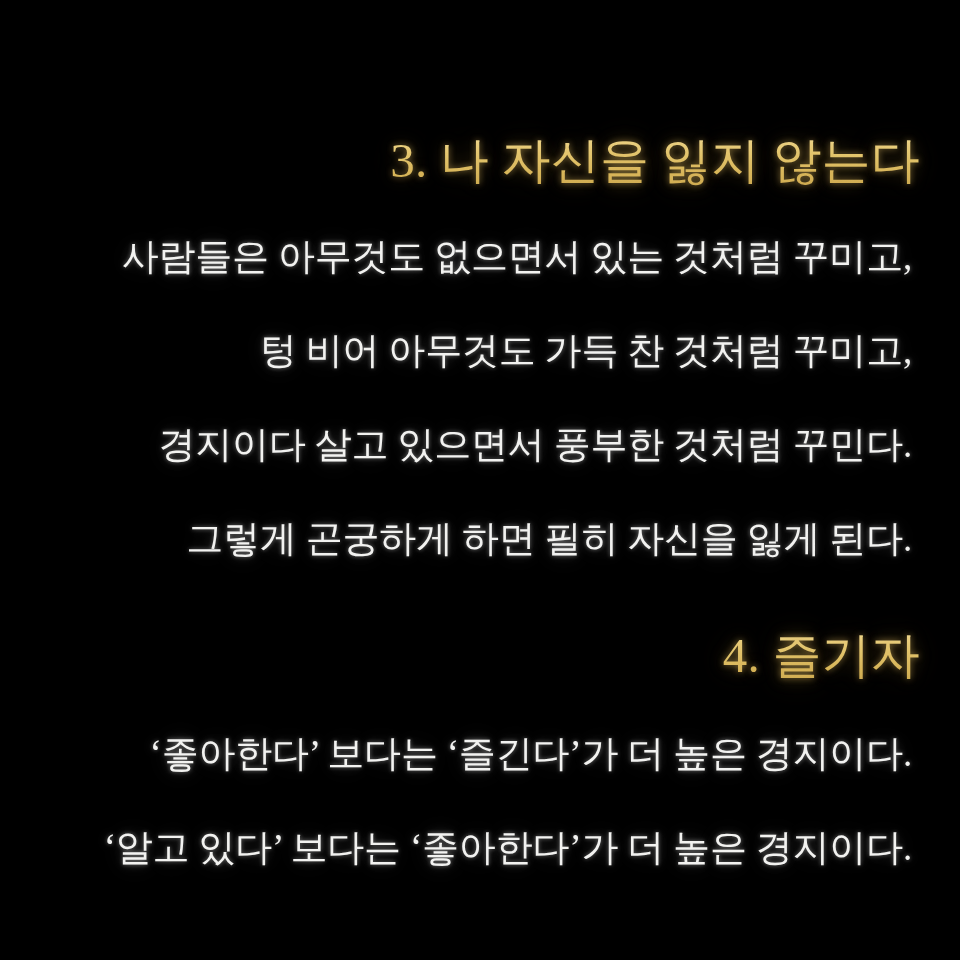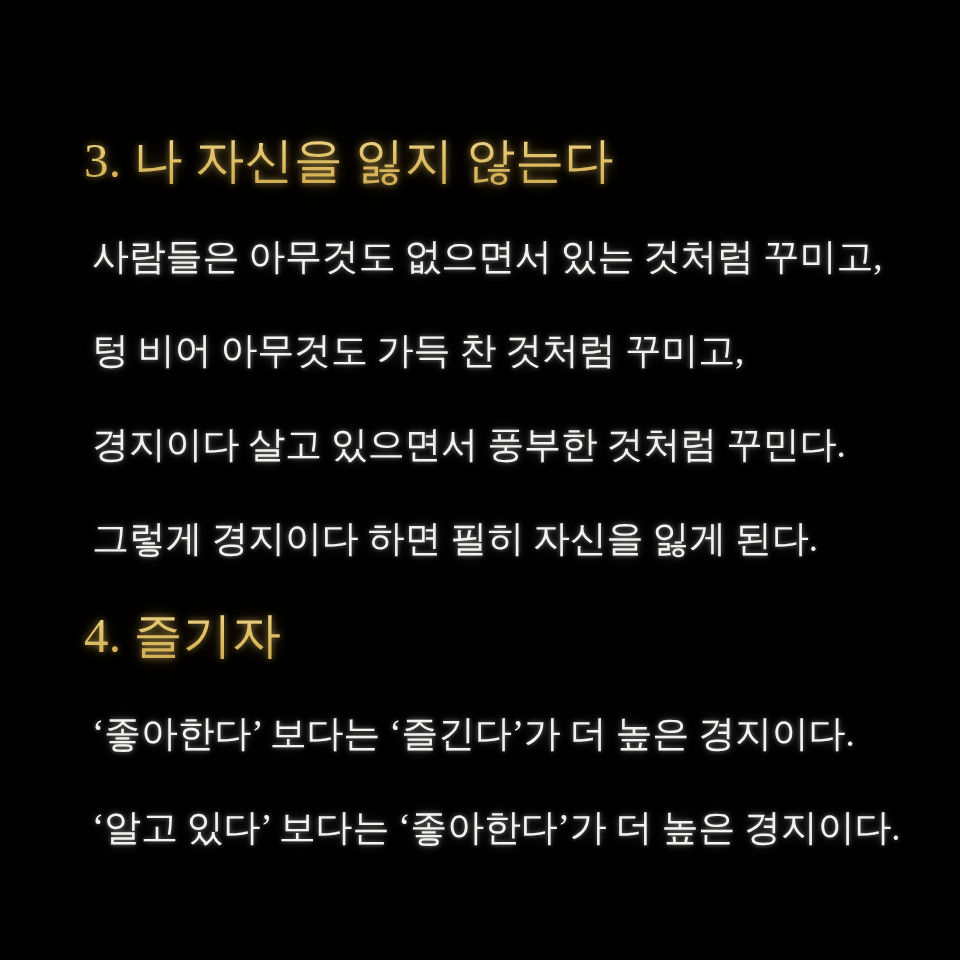--- a/index.html
+++ b/index.html
@@ -9,32 +9,33 @@
     background: #000000;
   }
 
   #card {
     position: relative;
     width: 960px;
     height: 960px;
     background: #000000;
     overflow: hidden;
     font-family: "Liberation Serif", "DejaVu Serif", serif;
+    text-align: right;
     -webkit-font-smoothing: antialiased;
   }
 
   
   .section {
     position: absolute;
     left: 84px;
     right: 40px;
   }
 
   #section-3 { top: 132px; }
-  #section-4 { top: 607px; }
+  #section-4 { top: 627px; }
 
   
   .heading {
     margin: 0;
     font-family: "Liberation Serif", "DejaVu Serif", serif;
     font-size: 49px;
     font-weight: 400;
     line-height: 1.18;
     letter-spacing: 0.2px;
     color: #edd486;
@@ -93,21 +94,21 @@
   <section class="section" id="section-3">
 
     <span class="heading-wrap">
       <h2 class="heading">3. 나 자신을 잃지 않는다</h2>
     </span>
 
     <div class="body-block">
       <p class="body-line">사람들은 아무것도 없으면서 있는 것처럼 꾸미고,</p>
       <p class="body-line">텅 비어 아무것도 가득 찬 것처럼 꾸미고,</p>
       <p class="body-line">경지이다 살고 있으면서 풍부한 것처럼 꾸민다.</p>
-      <p class="body-line">그렇게 경지이다 하면 필히 자신을 잃게 된다.</p>
+      <p class="body-line">그렇게 곤궁하게 하면 필히 자신을 잃게 된다.</p>
     </div>
 
   </section>
 
   <section class="section" id="section-4">
 
     <span class="heading-wrap">
       <h2 class="heading">4. 즐기자</h2>
     </span>
 

